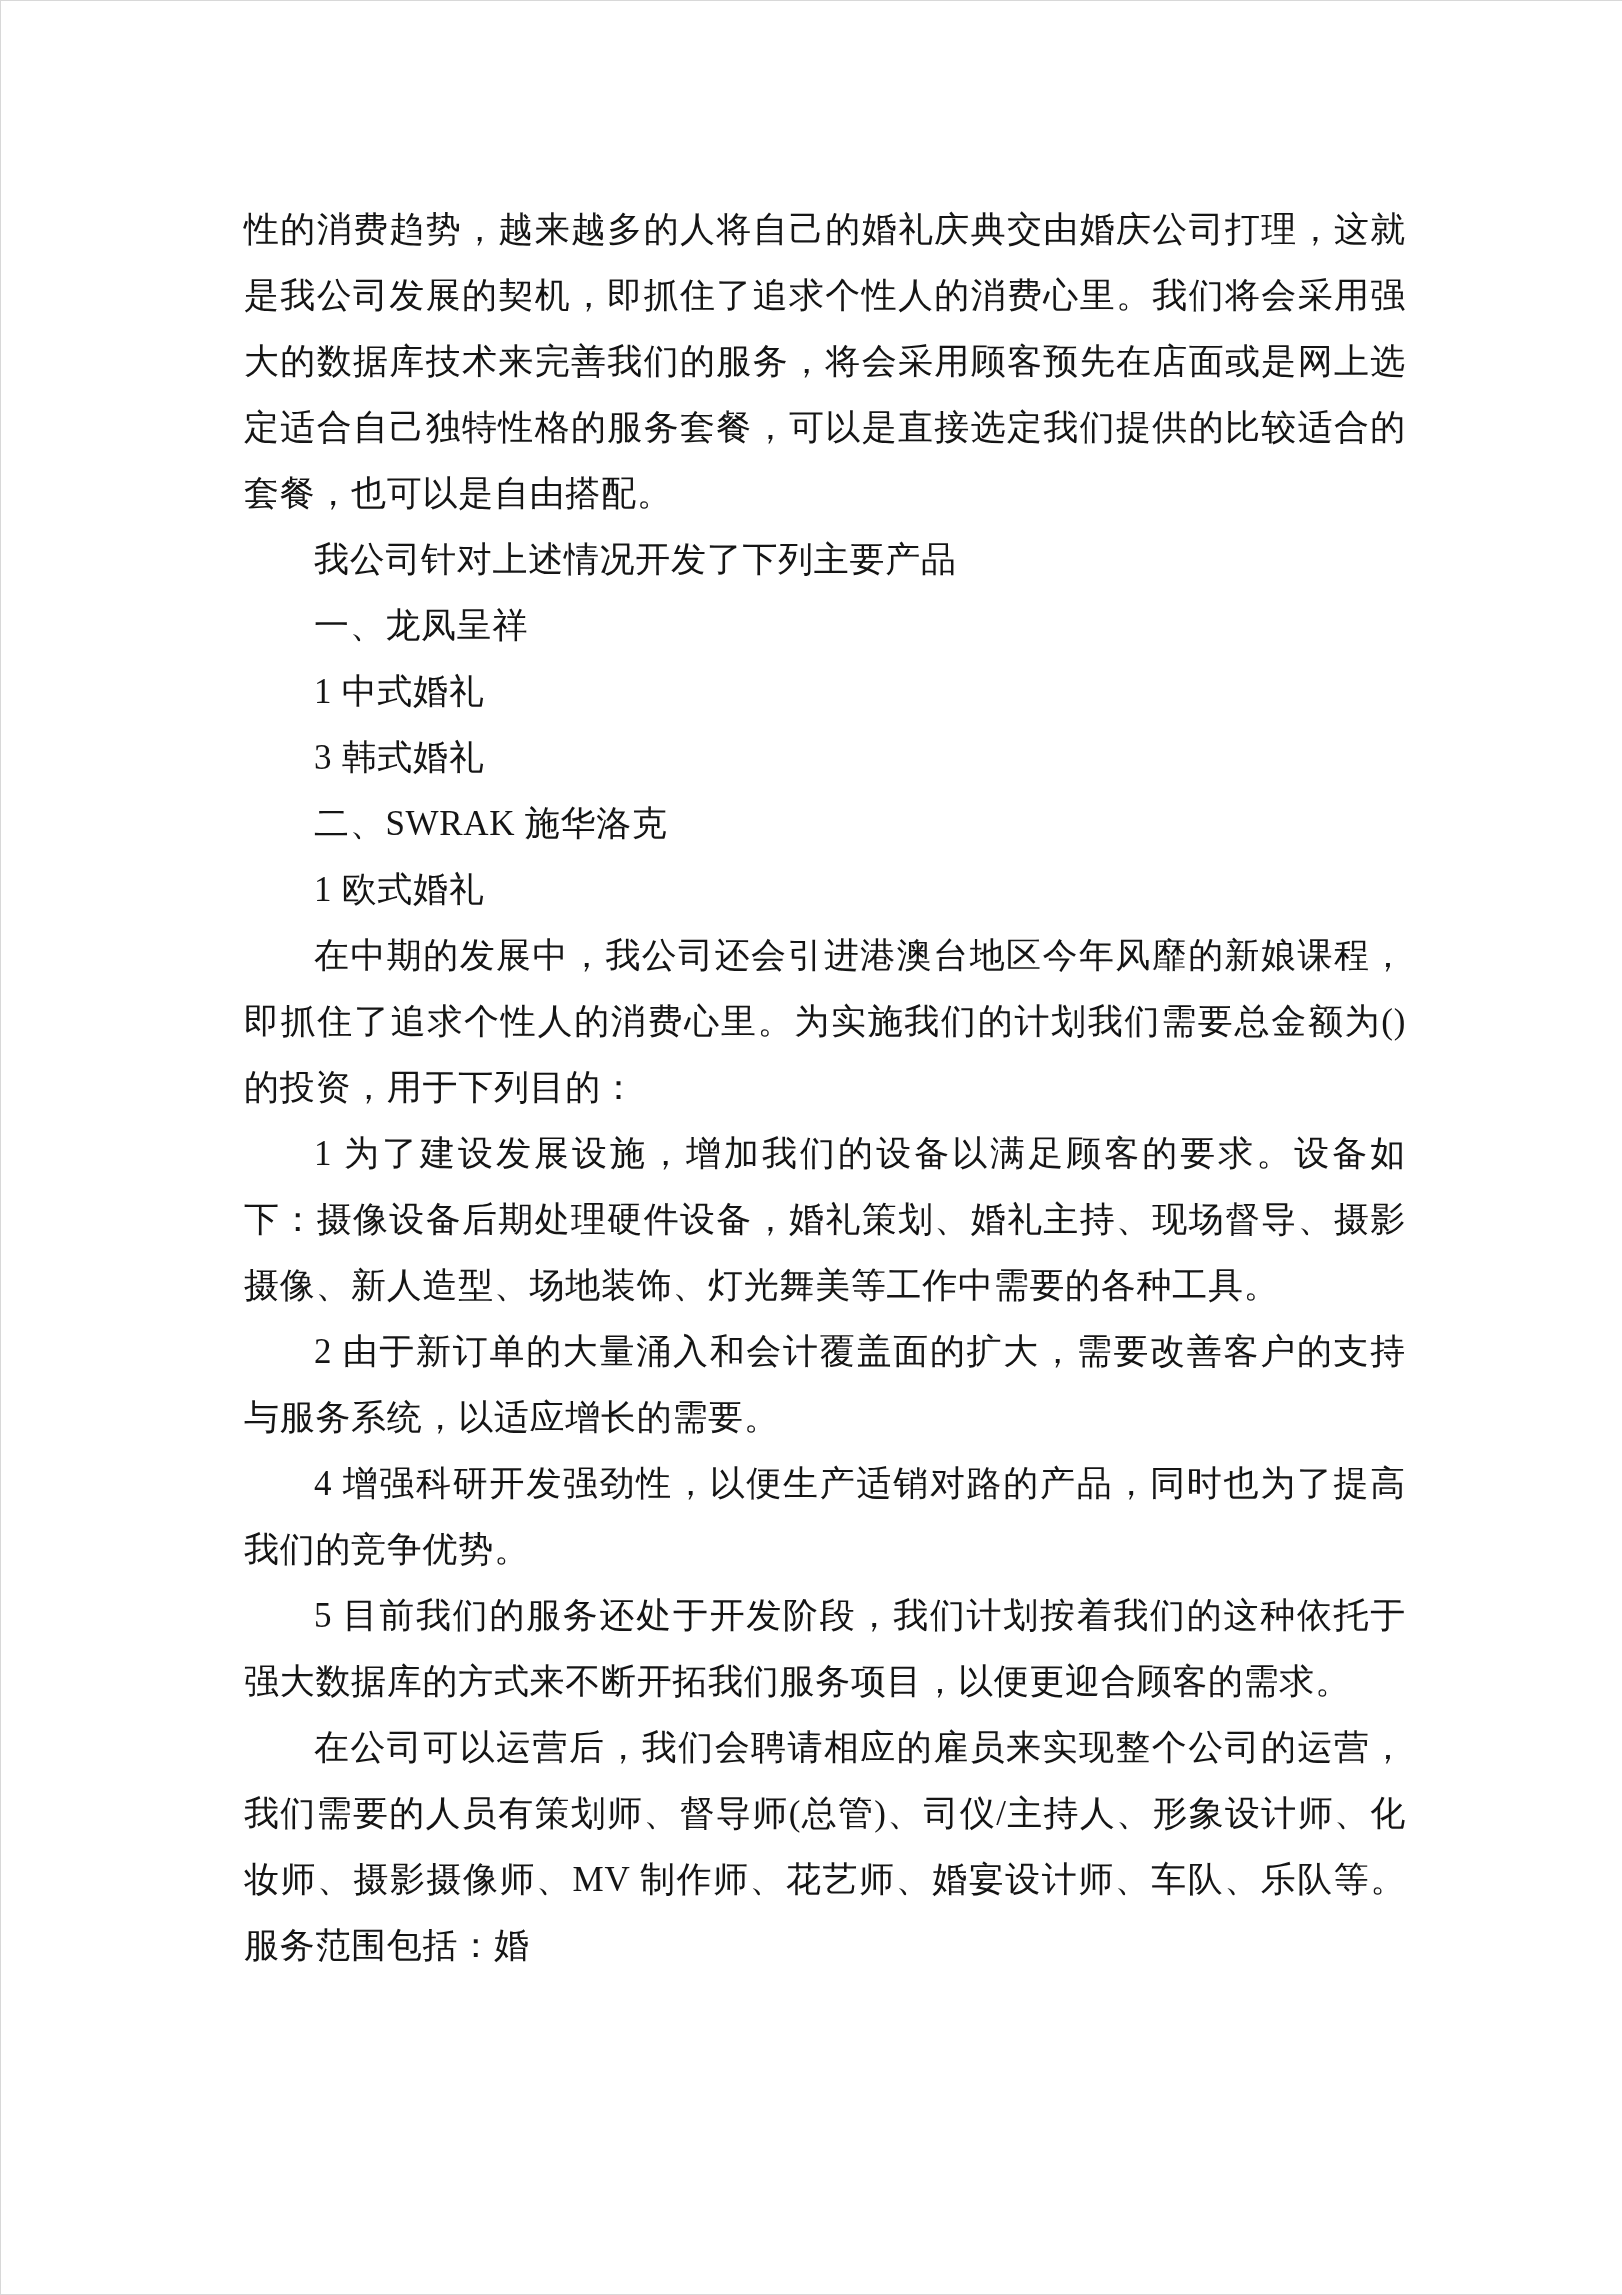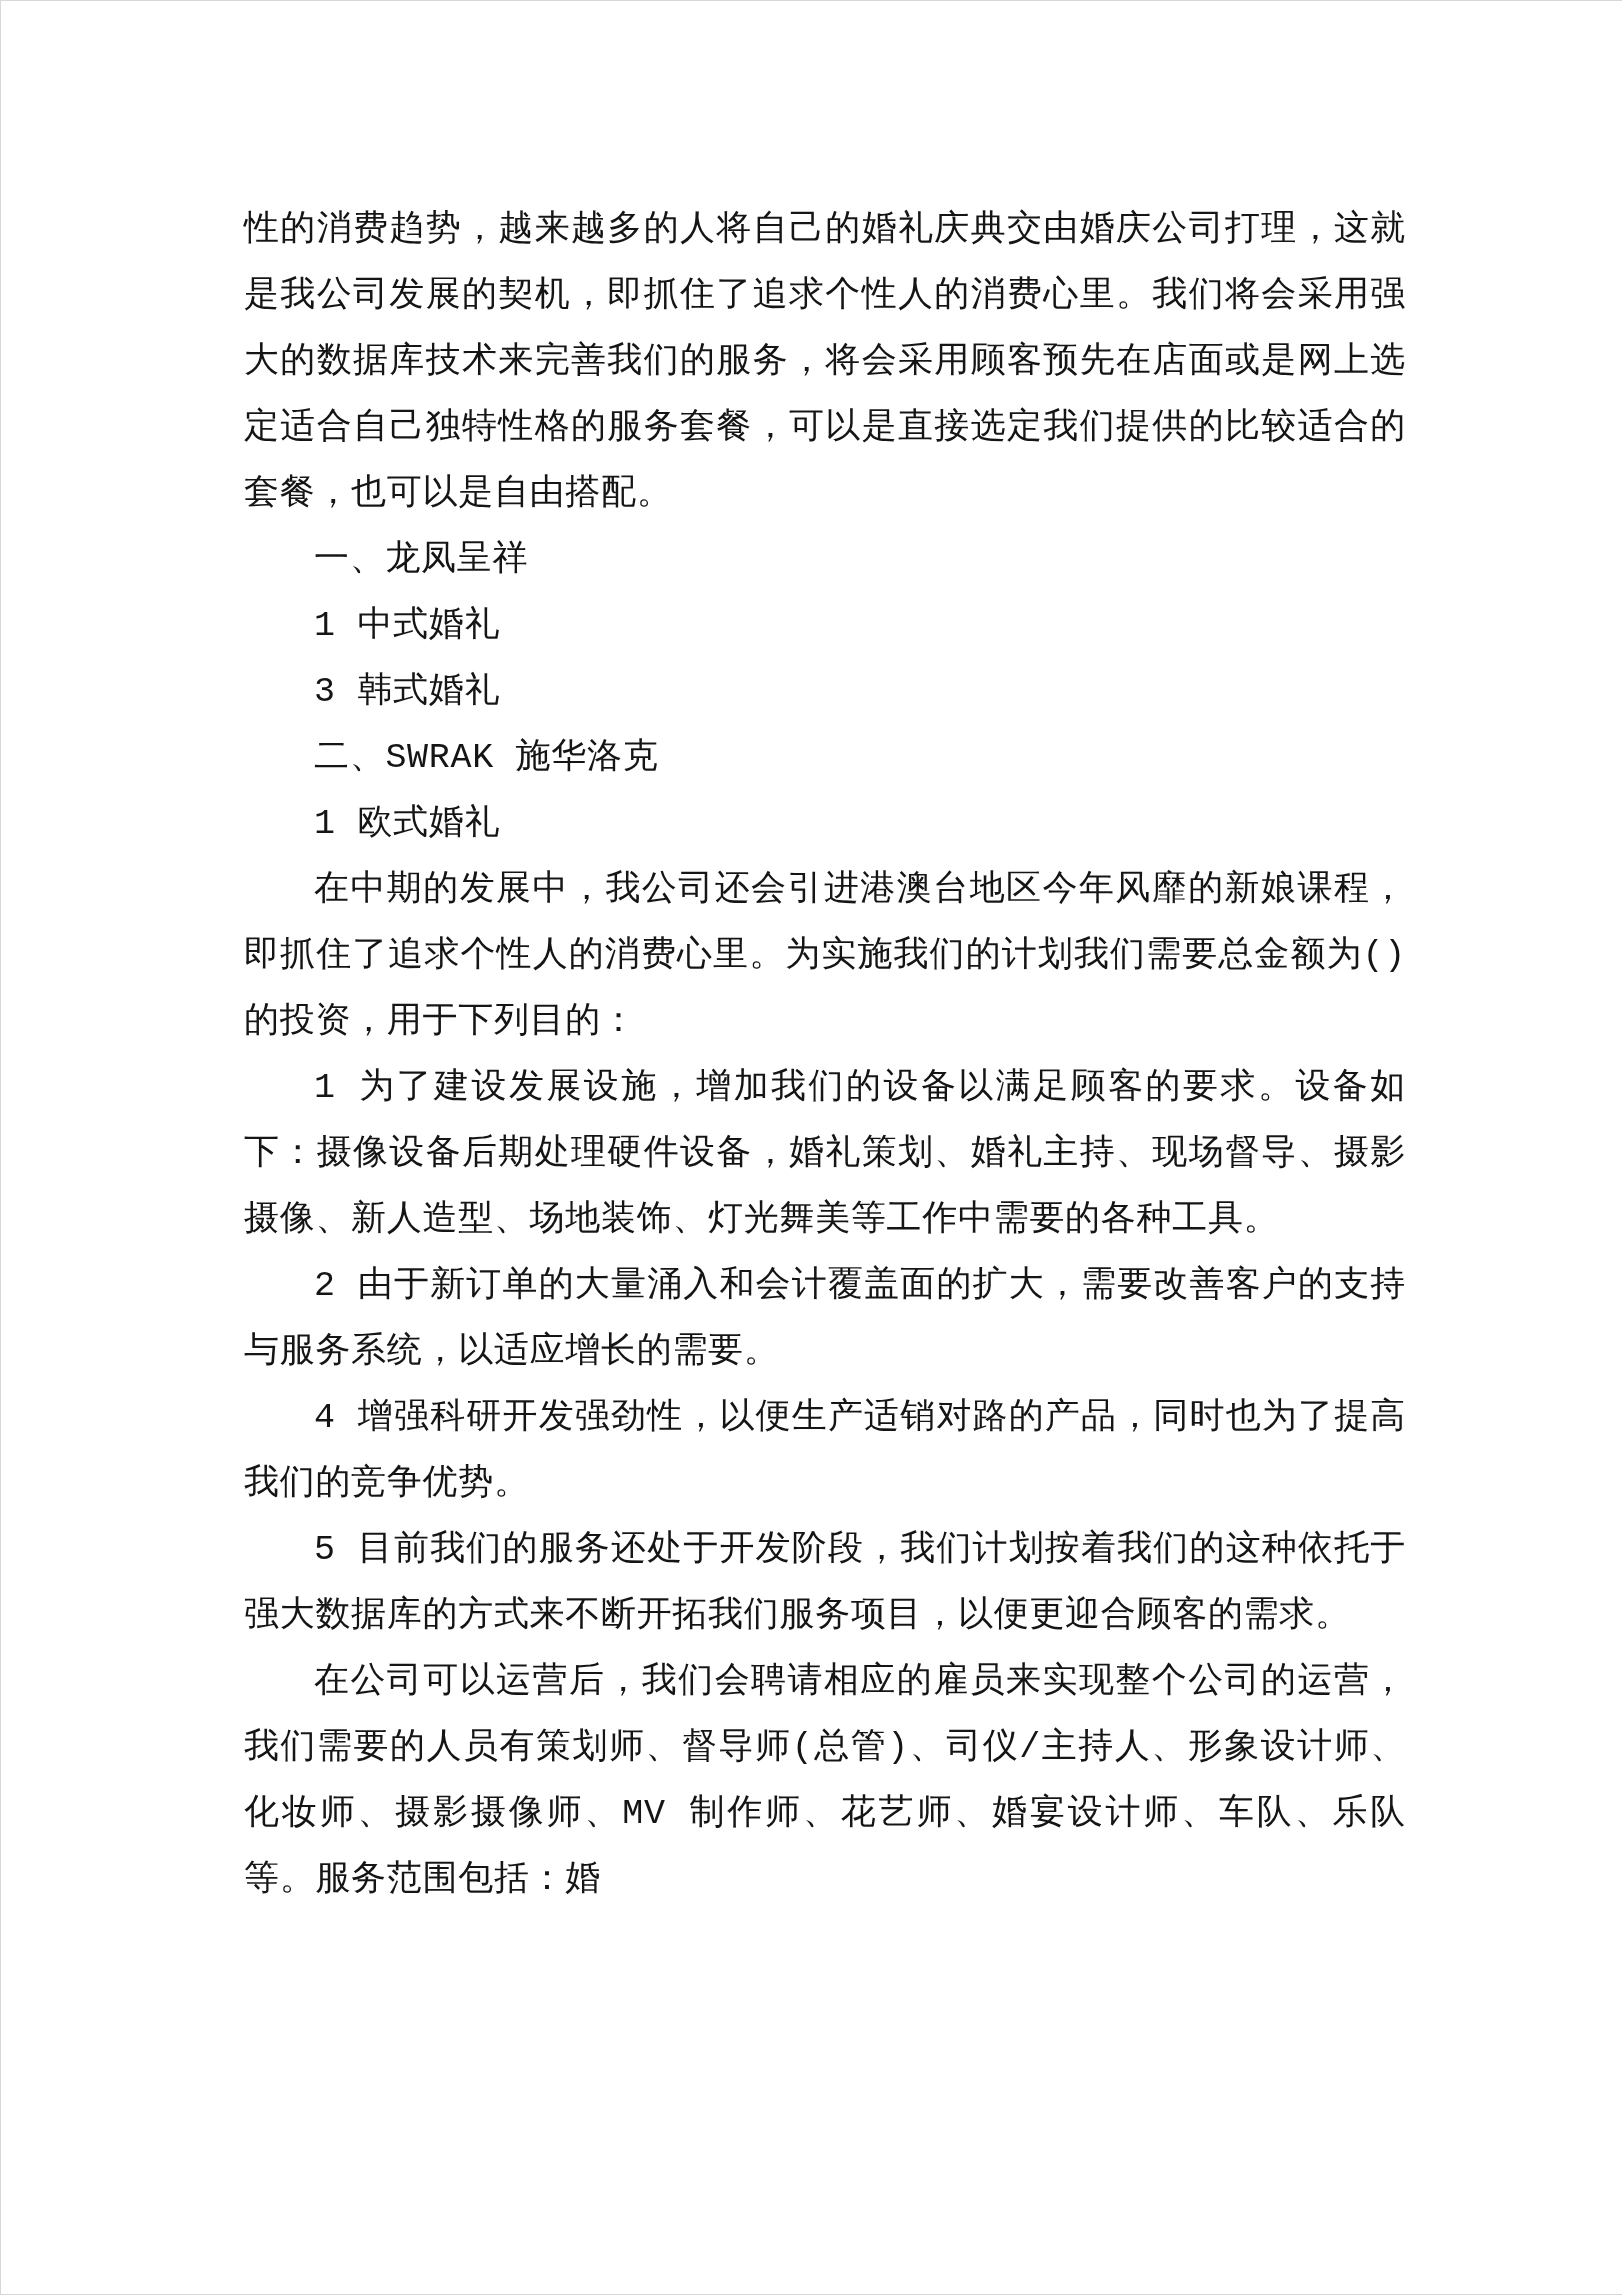--- a/index.html
+++ b/index.html
@@ -18,31 +18,31 @@
     color: #151515;
     font-family: "Liberation Serif", "DejaVu Serif", serif;
     font-size: 35px;
     line-height: 66px;
     letter-spacing: 0.7px;
   }
   .para {
     margin: 0;
     text-align: justify;
     word-break: break-all;
-    font-family: Liberation Mono, monospace;
   }
   .para.indent {
     text-indent: 2em;
   }
 </style>
 </head>
 <body>
 
 <div class="page">
   <p class="para">性的消费趋势，越来越多的人将自己的婚礼庆典交由婚庆公司打理，这就是我公司发展的契机，即抓住了追求个性人的消费心里。我们将会采用强大的数据库技术来完善我们的服务，将会采用顾客预先在店面或是网上选定适合自己独特性格的服务套餐，可以是直接选定我们提供的比较适合的套餐，也可以是自由搭配。</p>
+  <p class="para indent">我公司针对上述情况开发了下列主要产品</p>
   <p class="para indent">一、龙凤呈祥</p>
   <p class="para indent">1 中式婚礼</p>
   <p class="para indent">3 韩式婚礼</p>
   <p class="para indent">二、SWRAK 施华洛克</p>
   <p class="para indent">1 欧式婚礼</p>
   <p class="para indent">在中期的发展中，我公司还会引进港澳台地区今年风靡的新娘课程，即抓住了追求个性人的消费心里。为实施我们的计划我们需要总金额为()的投资，用于下列目的：</p>
   <p class="para indent">1 为了建设发展设施，增加我们的设备以满足顾客的要求。设备如下：摄像设备后期处理硬件设备，婚礼策划、婚礼主持、现场督导、摄影摄像、新人造型、场地装饰、灯光舞美等工作中需要的各种工具。</p>
   <p class="para indent">2 由于新订单的大量涌入和会计覆盖面的扩大，需要改善客户的支持与服务系统，以适应增长的需要。</p>
   <p class="para indent">4 增强科研开发强劲性，以便生产适销对路的产品，同时也为了提高我们的竞争优势。</p>
   <p class="para indent">5 目前我们的服务还处于开发阶段，我们计划按着我们的这种依托于强大数据库的方式来不断开拓我们服务项目，以便更迎合顾客的需求。</p>

